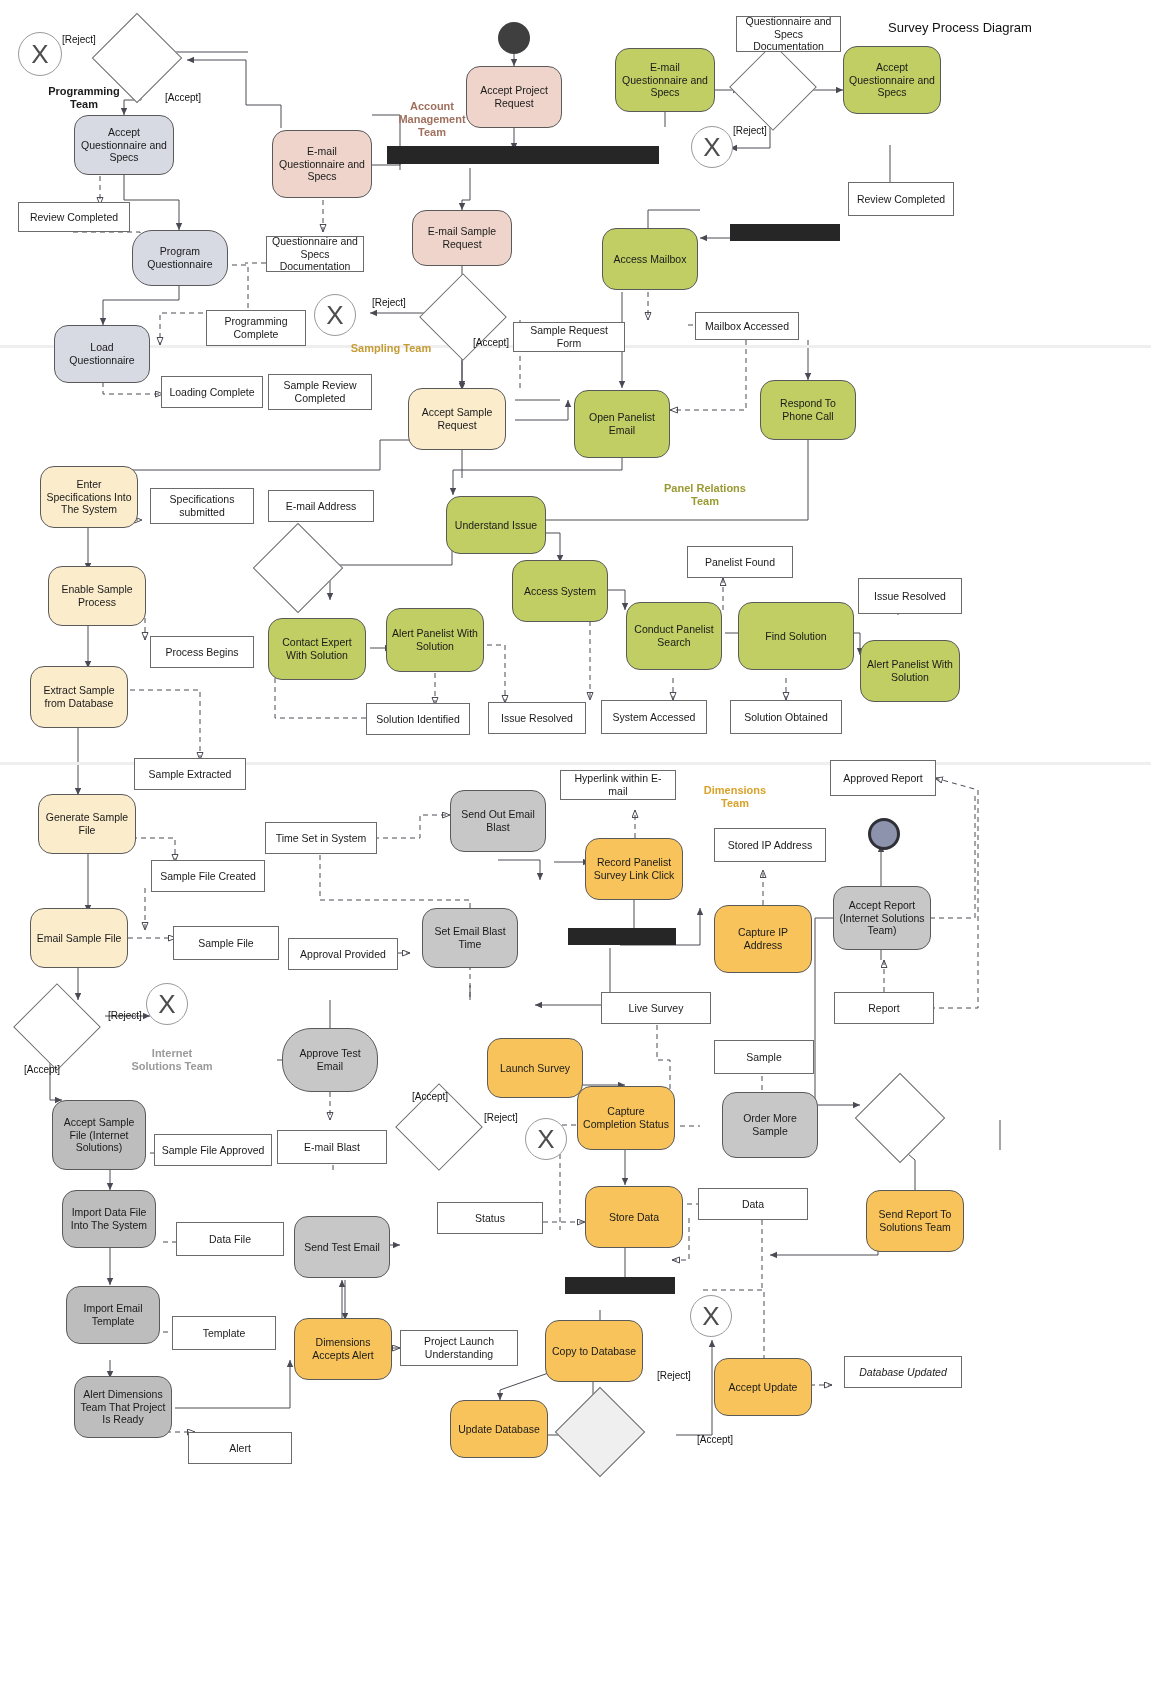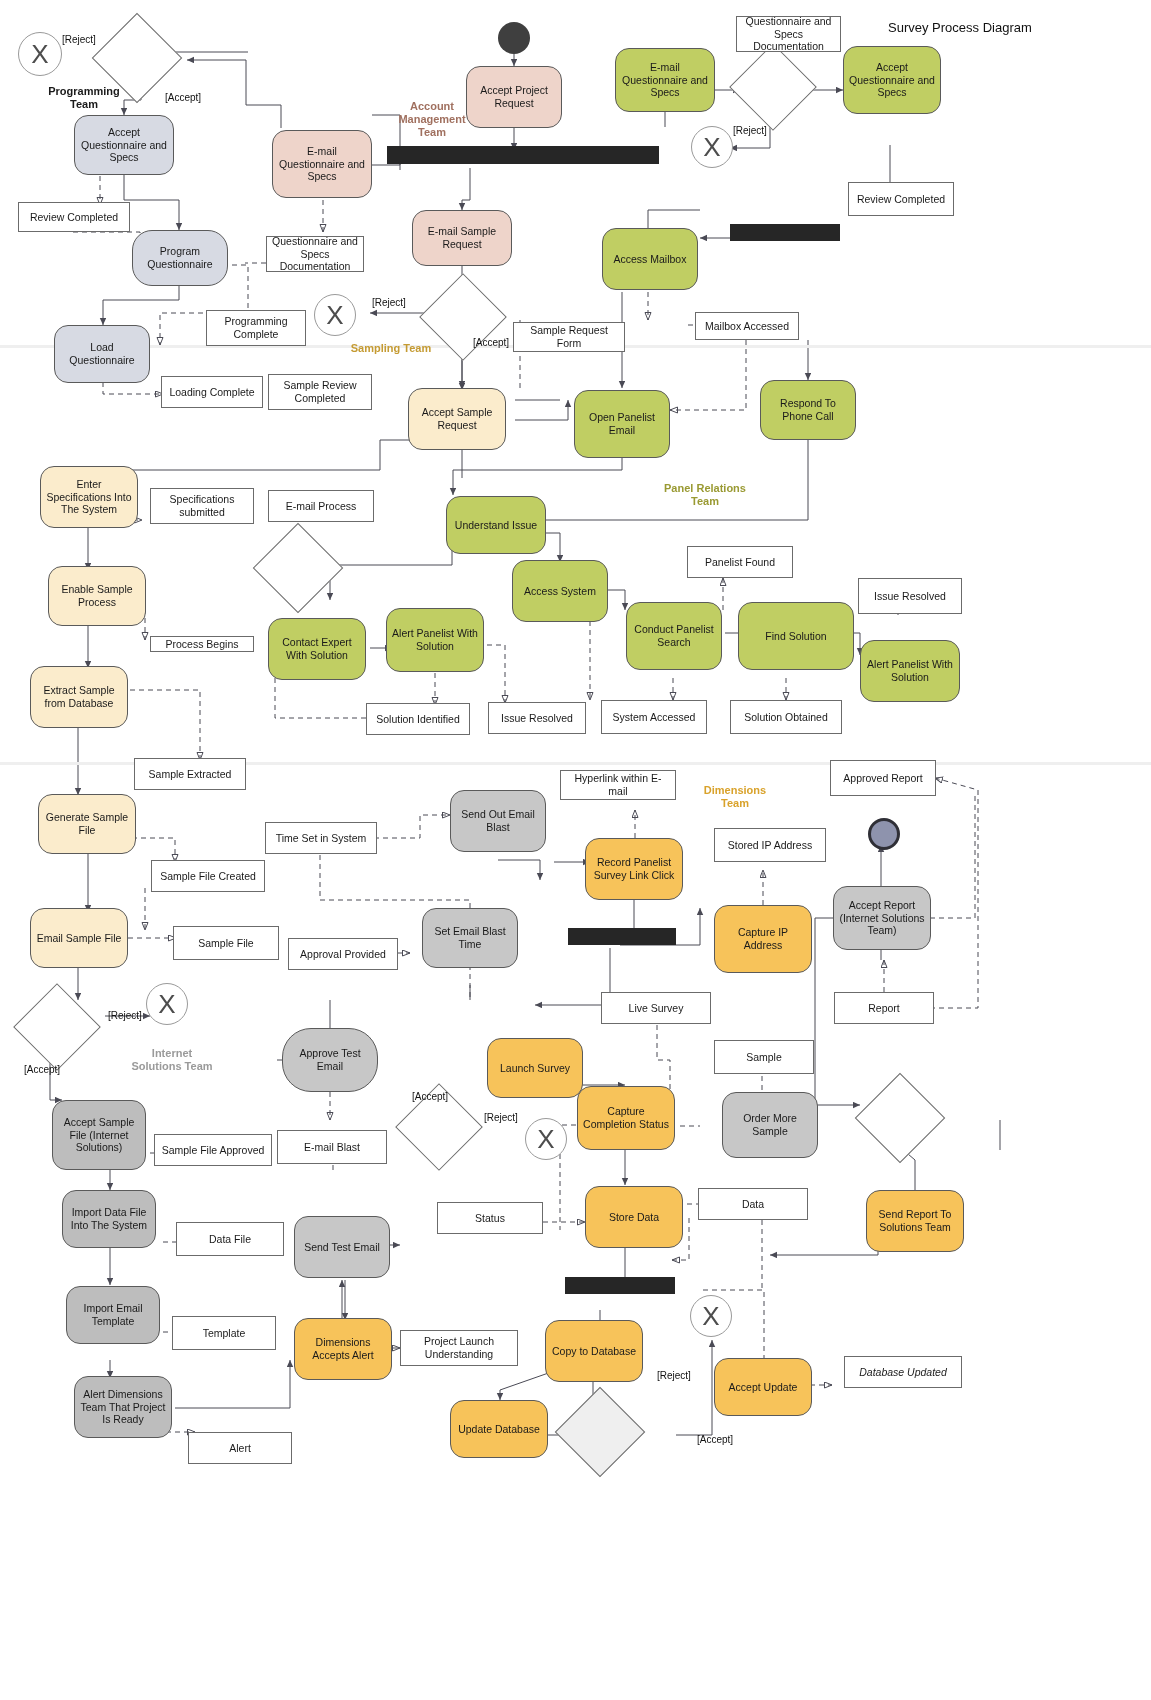--- a/index.html
+++ b/index.html
@@ -484,23 +484,23 @@
   <div class="obj" style="left:513px;top:322px;width:112px;height:30px;justify-content:flex-end;">
       <span>Sample Request Form</span>
     </div>
   <div class="obj" style="left:695px;top:312px;width:104px;height:28px;">
       <span>Mailbox Accessed</span>
     </div>
   <div class="obj" style="left:150px;top:488px;width:104px;height:36px;">
       <span>Specifications<br>submitted</span>
     </div>
   <div class="obj" style="left:268px;top:490px;width:106px;height:32px;">
-      <span>E-mail Process</span>
-    </div>
-  <div class="obj" style="left:150px;top:636px;width:104px;height:16px;">
+      <span>E-mail Address</span>
+    </div>
+  <div class="obj" style="left:150px;top:636px;width:104px;height:32px;">
       <span>Process Begins</span>
     </div>
   <div class="obj" style="left:687px;top:546px;width:106px;height:32px;">
       <span>Panelist Found</span>
     </div>
   <div class="obj" style="left:858px;top:578px;width:104px;height:36px;">
       <span>Issue Resolved</span>
     </div>
   <div class="obj" style="left:366px;top:703px;width:104px;height:32px;">
       <span>Solution Identified</span>

